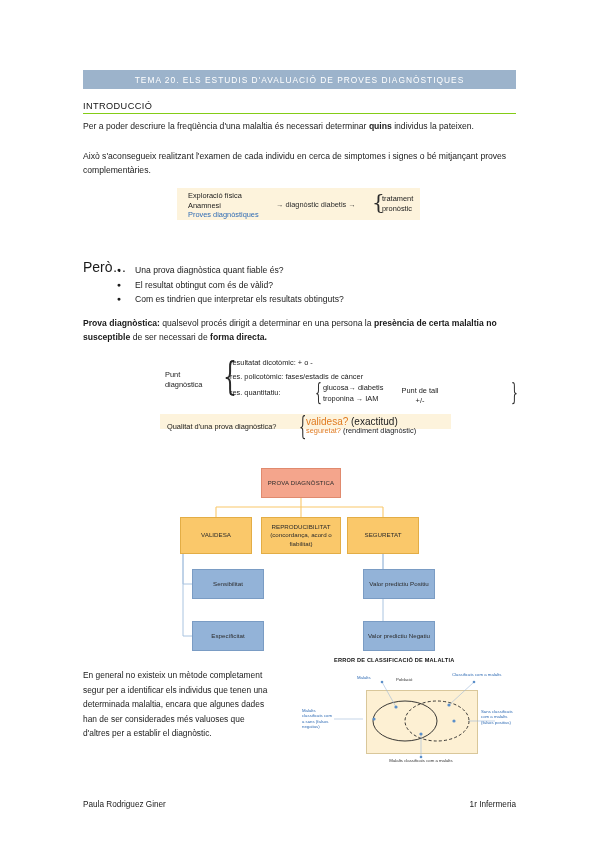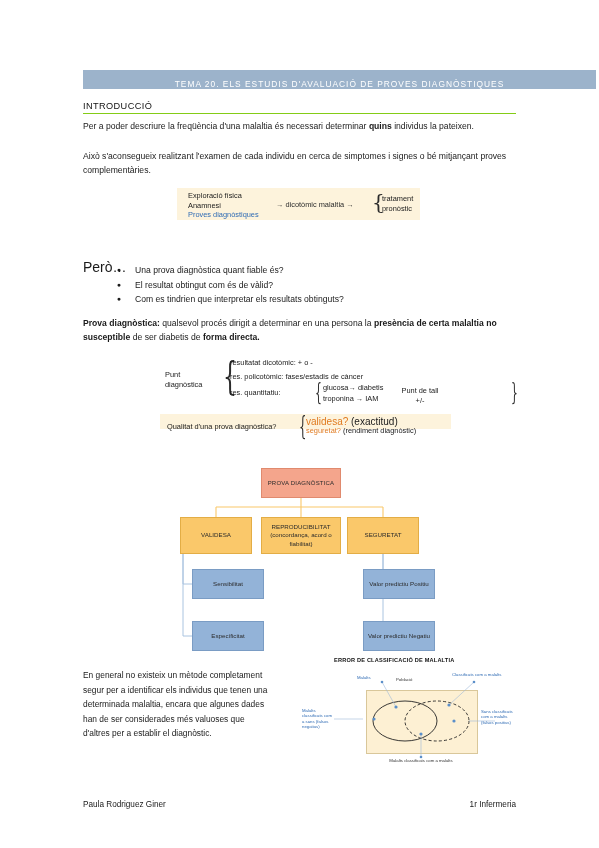--- a/index.html
+++ b/index.html
@@ -5,23 +5,23 @@
   html,body{margin:0;padding:0;background:#ffffff;}
   body{
     width:599px;height:848px;position:relative;overflow:hidden;
     font-family:"Liberation Sans","DejaVu Sans",sans-serif;
     color:#1a1a1a;
   }
   .page{position:absolute;left:0;top:0;width:599px;height:848px;background:#fff;}
 
   
   .titlebar{
-    position:absolute;left:83px;top:70px;width:513px;height:19px;
+    position:absolute;left:83px;top:70px;width:433px;height:19px;
     background:#9cb3cb;
-    display:flex;align-items:flex-end;justify-content:center;
+    display:flex;align-items:center;justify-content:center;
   }
   .titlebar span{
     color:#ffffff;font-size:8.4px;letter-spacing:1.0px;font-weight:400;
     white-space:nowrap;
   }
 
   
   .intro-head{
     position:absolute;left:83px;top:95px;width:433px;height:18px;
     border-bottom:1px solid #84cc16;
@@ -127,21 +127,21 @@
   </div>
 
   <div class="para p2">Això s'aconsegueix realitzant l'examen de cada individu en cerca de simptomes i signes o bé mitjançant proves complementàries.</div>
 
   <div class="dia1">
     <div class="col1">
       <div>Exploració física</div>
       <div>Anamnesi</div>
       <div class="blue">Proves diagnòstiques</div>
     </div>
-    <div class="mid">→ dicotòmic malaltia →</div>
+    <div class="mid">→ diagnòstic diabetis →</div>
     <div class="brace">{</div>
     <div class="col3">
       <div>tratament</div>
       <div>pronòstic</div>
     </div>
   </div>
 
   <div class="para pero">Però…</div>
 
   <div class="bullets">
@@ -153,21 +153,21 @@
       <span class="dot">●</span>
       <span>El resultat obtingut com és de vàlid?</span>
     </div>
     <div class="bullet">
       <span class="dot">●</span>
       <span>Com es tindrien que interpretar els resultats obtinguts?</span>
     </div>
   </div>
 
   <div class="para provadx">
-    <b>Prova diagnòstica:</b><span> qualsevol procés dirigit a determinar en una persona la </span><b>presència de certa malaltia no susceptible</b><span> de ser diabetis de </span><b>forma directa.</b>
+    <b>Prova diagnòstica:</b><span> qualsevol procés dirigit a determinar en una persona la </span><b>presència de certa malaltia no susceptible</b><span> de ser necessari de </span><b>forma directa.</b>
   </div>
 
   <div class="dia2">
     <div class="lbl">
       <div>Punt</div>
       <div>diagnòstica</div>
     </div>
     <div class="bigbrace">{</div>
     <div class="ln l1">resultatat dicotòmic: + o -</div>
     <div class="ln l2">res. policotòmic: fases/estadis de càncer</div>

